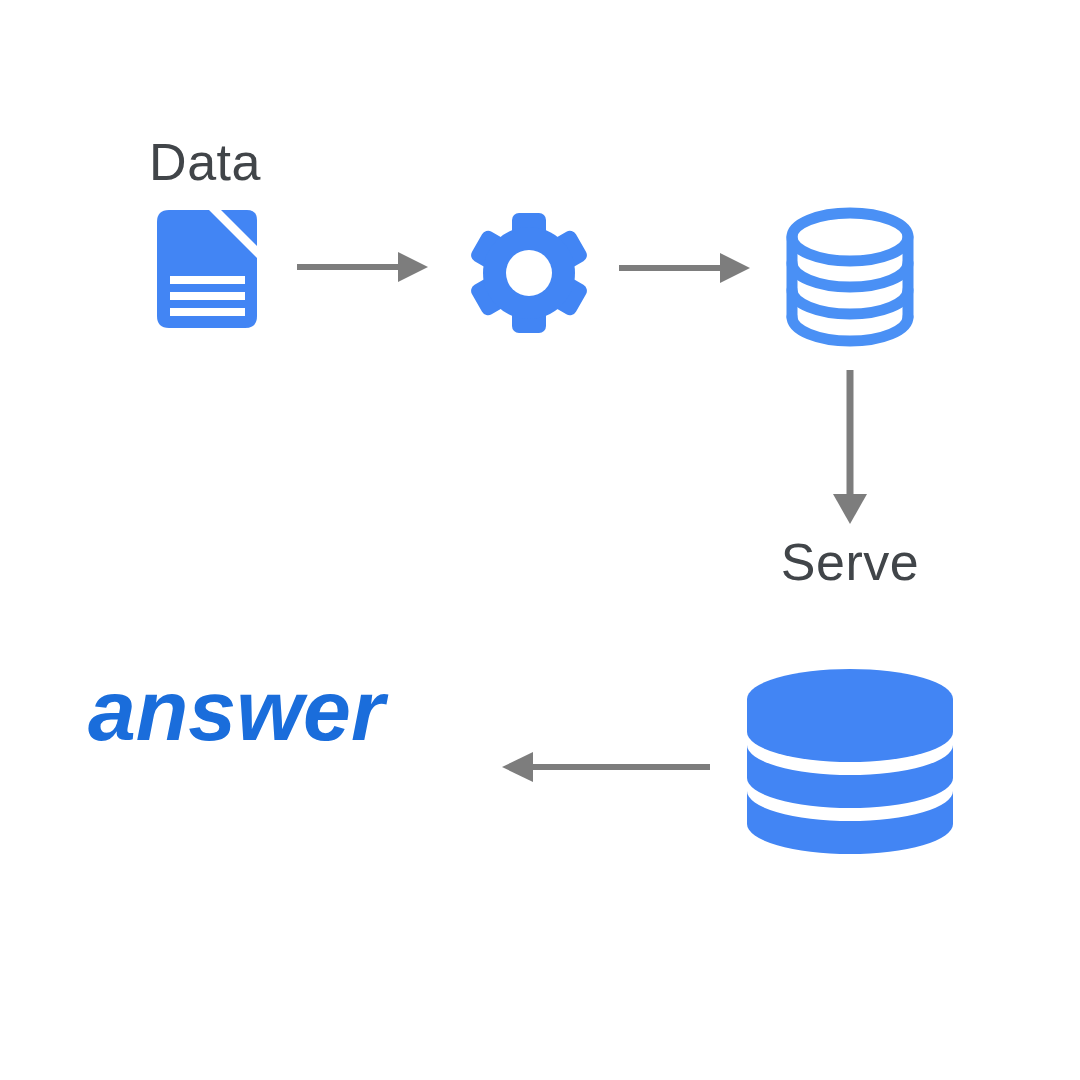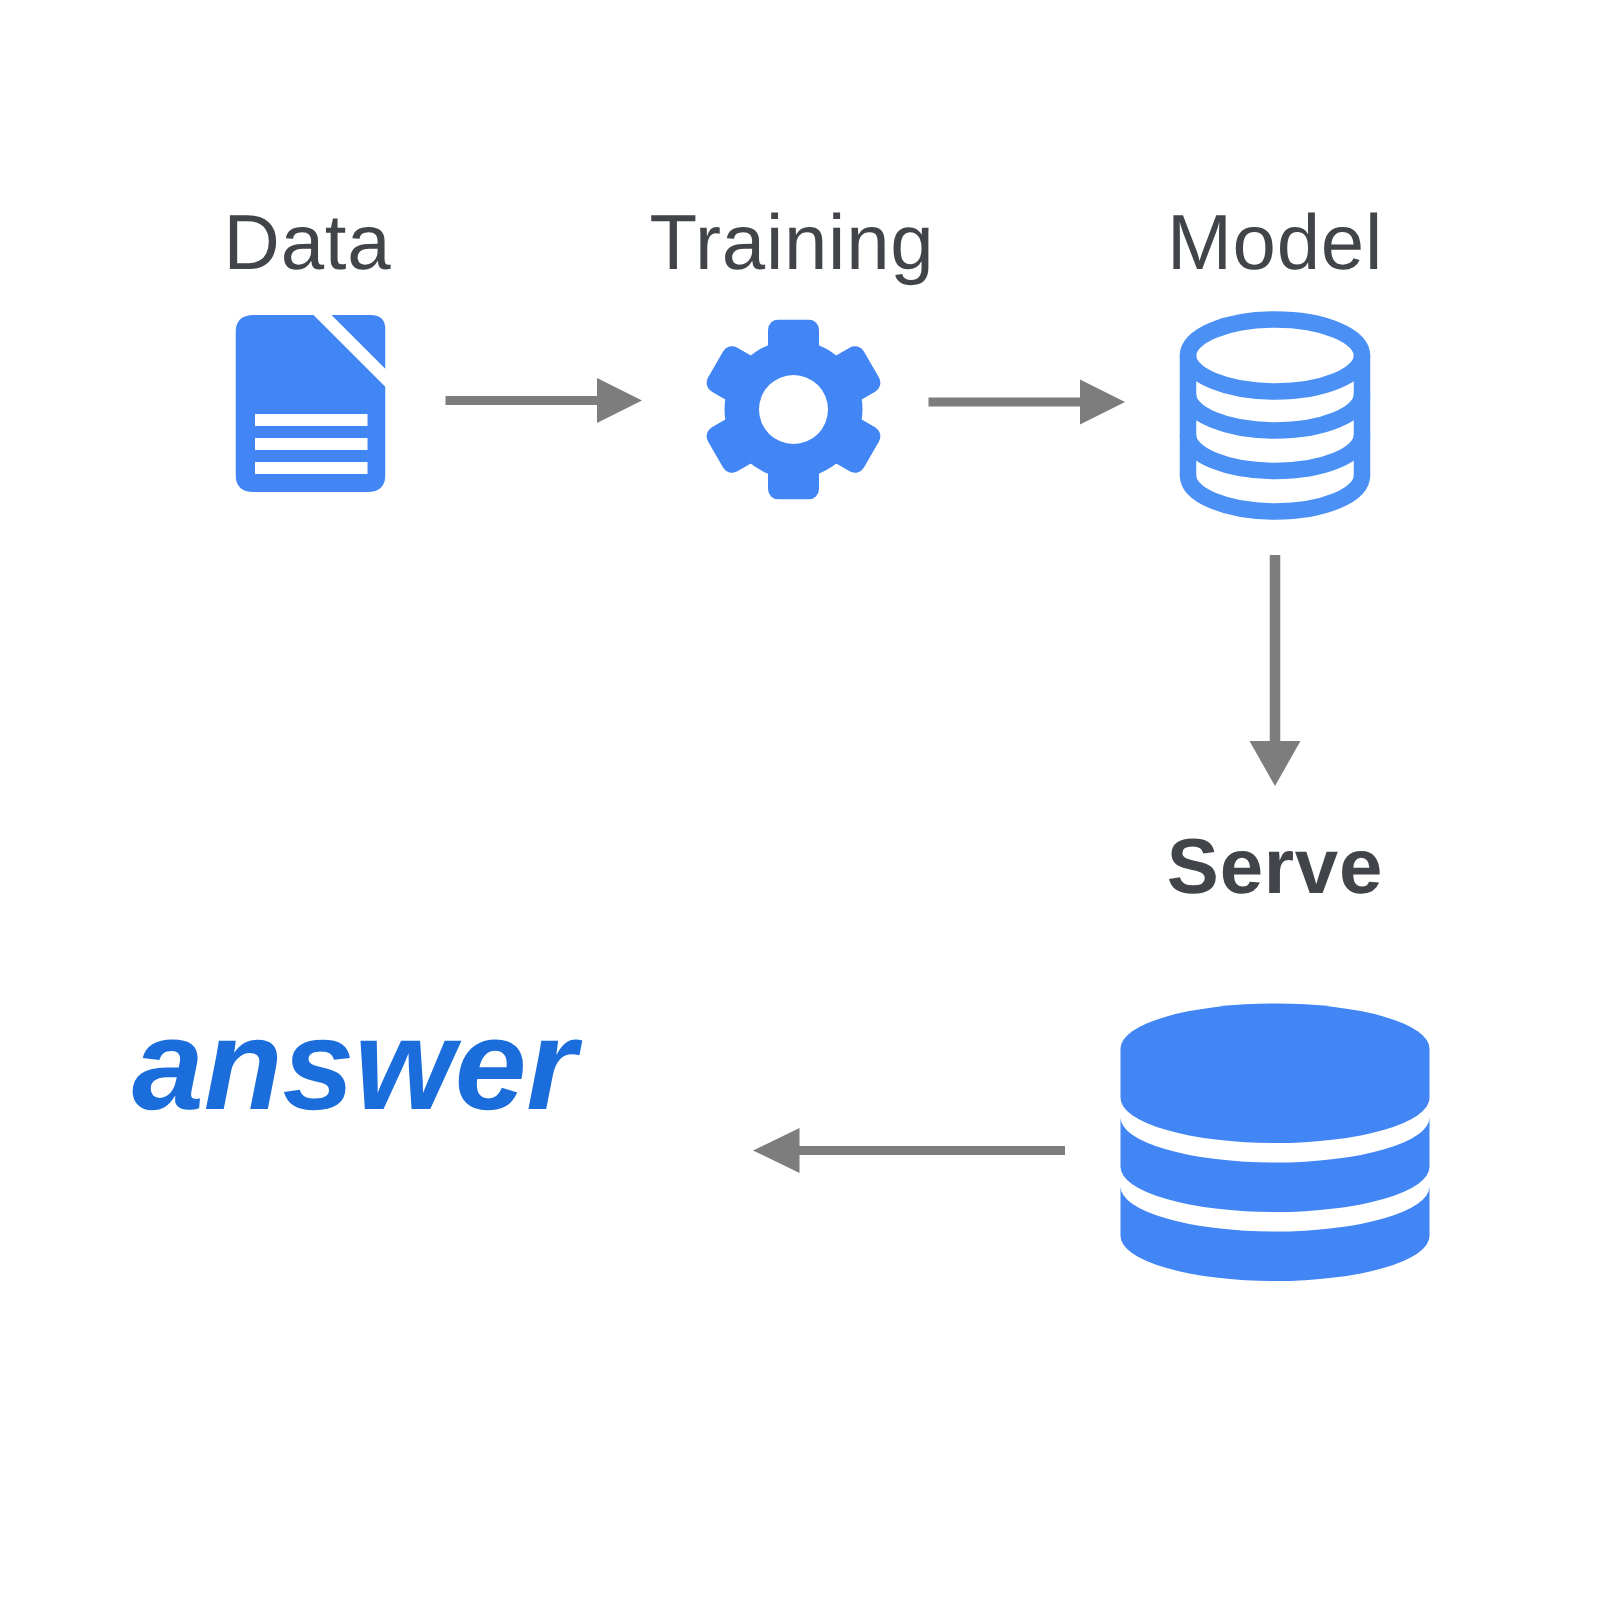--- a/index.html
+++ b/index.html
@@ -29,24 +29,23 @@
     white-space: nowrap;
   }
   .serve-label {
     position: absolute;
     left: 700px;
     top: 536px;
     width: 300px;
     text-align: center;
     font-size: 52px;
     line-height: 53px;
-    font-weight: 700;
+    font-weight: 400;
     letter-spacing: 0.5px;
     color: var(--label-gray, #414549);
-    margin-top: 16px;
   }
   .annotation {
     position: absolute;
     left: 88px;
     top: 664px;
     width: 420px;
     text-align: left;
     font-size: 86px;
     line-height: 92px;
     font-weight: bold;
@@ -67,22 +66,20 @@
     fill: none;
   }
   .arrow-head { fill: var(--arrow-gray, #7D7D7D); }
 </style>
 </head>
 <body>
 
 <div class="canvas">
 
   <div class="node-label" style="left:105px; top:136px;">Data</div>
-  <div class="node-label" style="left:428px; top:136px;">Training</div>
-  <div class="node-label" style="left:750px; top:136px;">Model</div>
 
   <svg class="abs" style="left:157px; top:210px;" width="100" height="118" viewBox="0 0 100 118">
     <path class="blue-fill" d="M 12,0 L 52,0 L 100,48 L 100,106 Q 100,118 88,118 L 12,118 Q 0,118 0,106 L 0,12 Q 0,0 12,0 Z"></path>
     <path class="blue-fill" d="M 64,0 L 90,0 Q 100,0 100,10 L 100,36 Z"></path>
     <rect class="white-fill" x="13" y="66" width="75" height="8"></rect>
     <rect class="white-fill" x="13" y="82" width="75" height="8"></rect>
     <rect class="white-fill" x="13" y="98" width="75" height="8"></rect>
   </svg>
 
   <svg class="abs" style="left:295px; top:249px;" width="135" height="36" viewBox="0 0 135 36">

